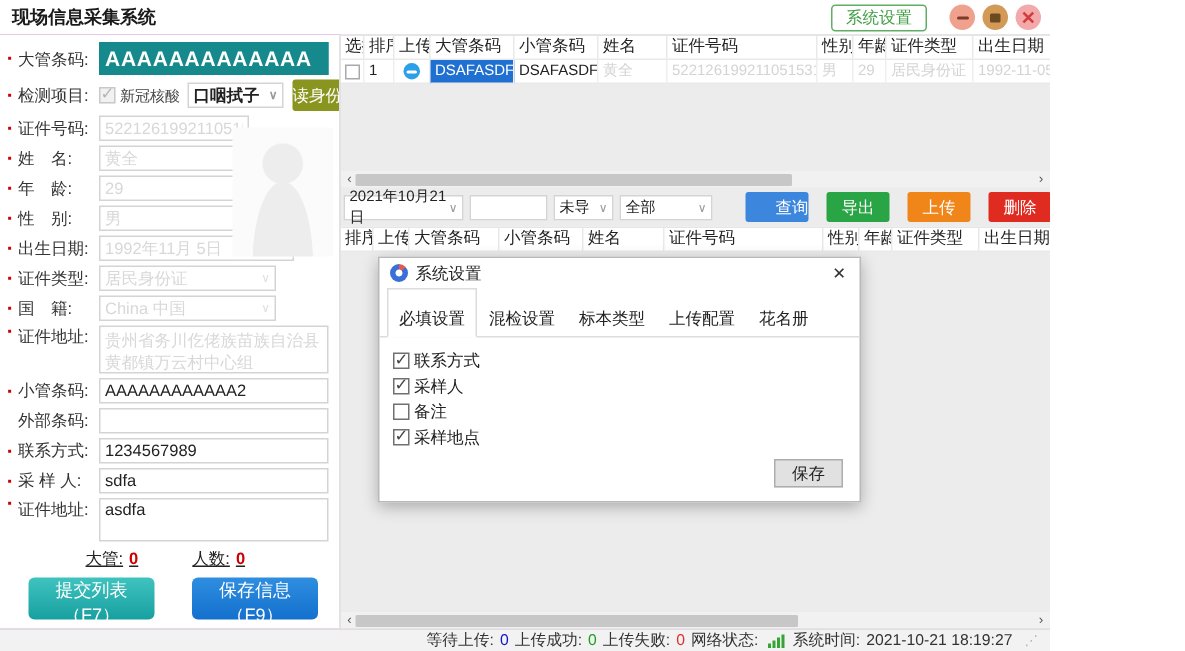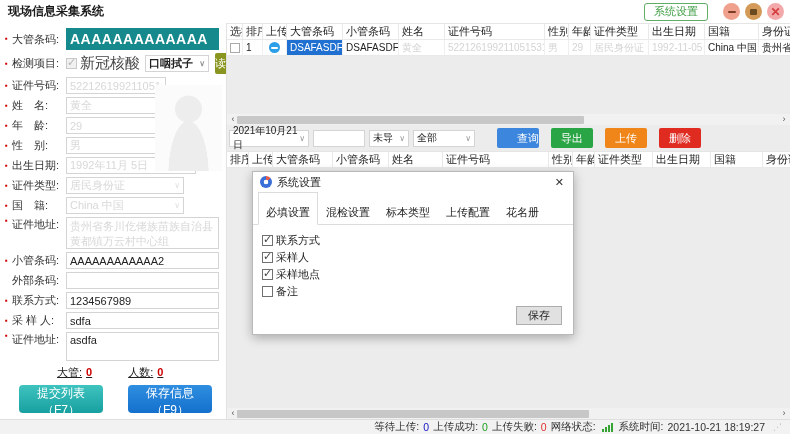--- a/index.html
+++ b/index.html
@@ -1,18 +1,18 @@
 <!DOCTYPE html>
 <html><head>
 <meta charset="utf-8">
 <style>
   * { box-sizing: border-box; margin: 0; padding: 0; }
   html,body { width:790px; height:434px; overflow:hidden; }
   body { font-family:"Liberation Sans", sans-serif; font-size:12px; background:#fff; color:#222; }
-  .app { position:relative; width:790px; height:434px; background:#a21caf; overflow:hidden; }
+  .app { position:relative; width:700px; height:434px; background:#a21caf; overflow:hidden; }
 
   
   .titlebar { height:23px; display:flex; align-items:center; padding:0 6px 0 8px; background:#fff; }
   .title { font-weight:bold; font-size:12px; color:#1a1a1a; }
   .titlebar .spacer { flex:1; }
   .settings-btn { height:18px; padding:0 9px; border:1px solid #5fae63; border-radius:3px;
     color:#3f9e44; font-size:11px; display:flex; align-items:center; background:#fff; cursor:pointer; margin-right:10px; }
   .winbtn { width:17px; height:17px; border-radius:50%; margin-left:5px; display:flex;
     align-items:center; justify-content:center; cursor:pointer; position:relative; }
   .win-min { background:#f0a18e; }
@@ -44,21 +44,21 @@
   .txa { border:1px solid #d4d4d4; width:100%; font-size:11px; padding:1px 3px; resize:none;
     font-family:"Liberation Sans",sans-serif; color:#222; outline:none; }
   .txa.dis { color:#d8d8d8; }
   .tube-input { height:22px; background:#15898c; border:1px solid #15898c; color:#fff;
     font-weight:bold; font-size:14px; letter-spacing:.5px; }
   .cbx { width:11px; height:11px; border:1px solid #a9a9a9; background:#fff; flex:none;
     position:relative; margin-right:3px; }
   .cbx.checked::after { content:"✓"; position:absolute; left:0px; top:-3px; font-size:11px; color:#444; }
   .cbx.disabled { background:#f1f1f1; border-color:#c9c9c9; }
   .cbx.disabled::after { color:#b5b5b5; }
-  .mini-lab { font-size:15px; color:#444; margin-right:5px; white-space:nowrap; }
+  .mini-lab { font-size:10px; color:#444; margin-right:5px; white-space:nowrap; }
   .swab-sel { width:64px; font-weight:bold; flex:none; }
   .btn-readid { margin-left:6px; flex:1; height:21px; background:#8a951f; color:#fff; border:none;
     border-radius:2px; font-size:11px; cursor:pointer; white-space:nowrap; }
   .photo { position:absolute; left:155px; top:62px; width:67px; height:86px; background:#fbfbfb;
     background-image:radial-gradient(circle at 50% 28%, #ededed 0 13px, transparent 14px),
       radial-gradient(ellipse at 50% 105%, #ededed 0 42%, transparent 43%); }
   .counts { display:flex; gap:36px; margin:4px 0 5px 52px; font-size:11px; color:#222;text-decoration:underline; }
   .counts b { color:#cc0000; margin-left:4px; }
   .actions { display:flex; gap:25px; margin:4px 0 0 14px; }
   .abtn { width:84px; height:28px; border:none; border-radius:4px; color:#fff; font-size:12px; cursor:pointer; }
@@ -394,24 +394,24 @@
     <div class="dlg-body">
       <div class="cbrow">
         <span class="cbx checked"></span>
         <span>联系方式</span>
       </div>
       <div class="cbrow">
         <span class="cbx checked"></span>
         <span>采样人</span>
       </div>
       <div class="cbrow">
+        <span class="cbx"></span>
+        <span>备注</span>
+      </div>
+      <div class="cbrow">
         <span class="cbx checked"></span>
         <span>采样地点</span>
-      </div>
-      <div class="cbrow">
-        <span class="cbx"></span>
-        <span>备注</span>
       </div>
     </div>
     <button class="dlg-save">保存</button>
   </div>
 
 </div>
 
 </body></html>

